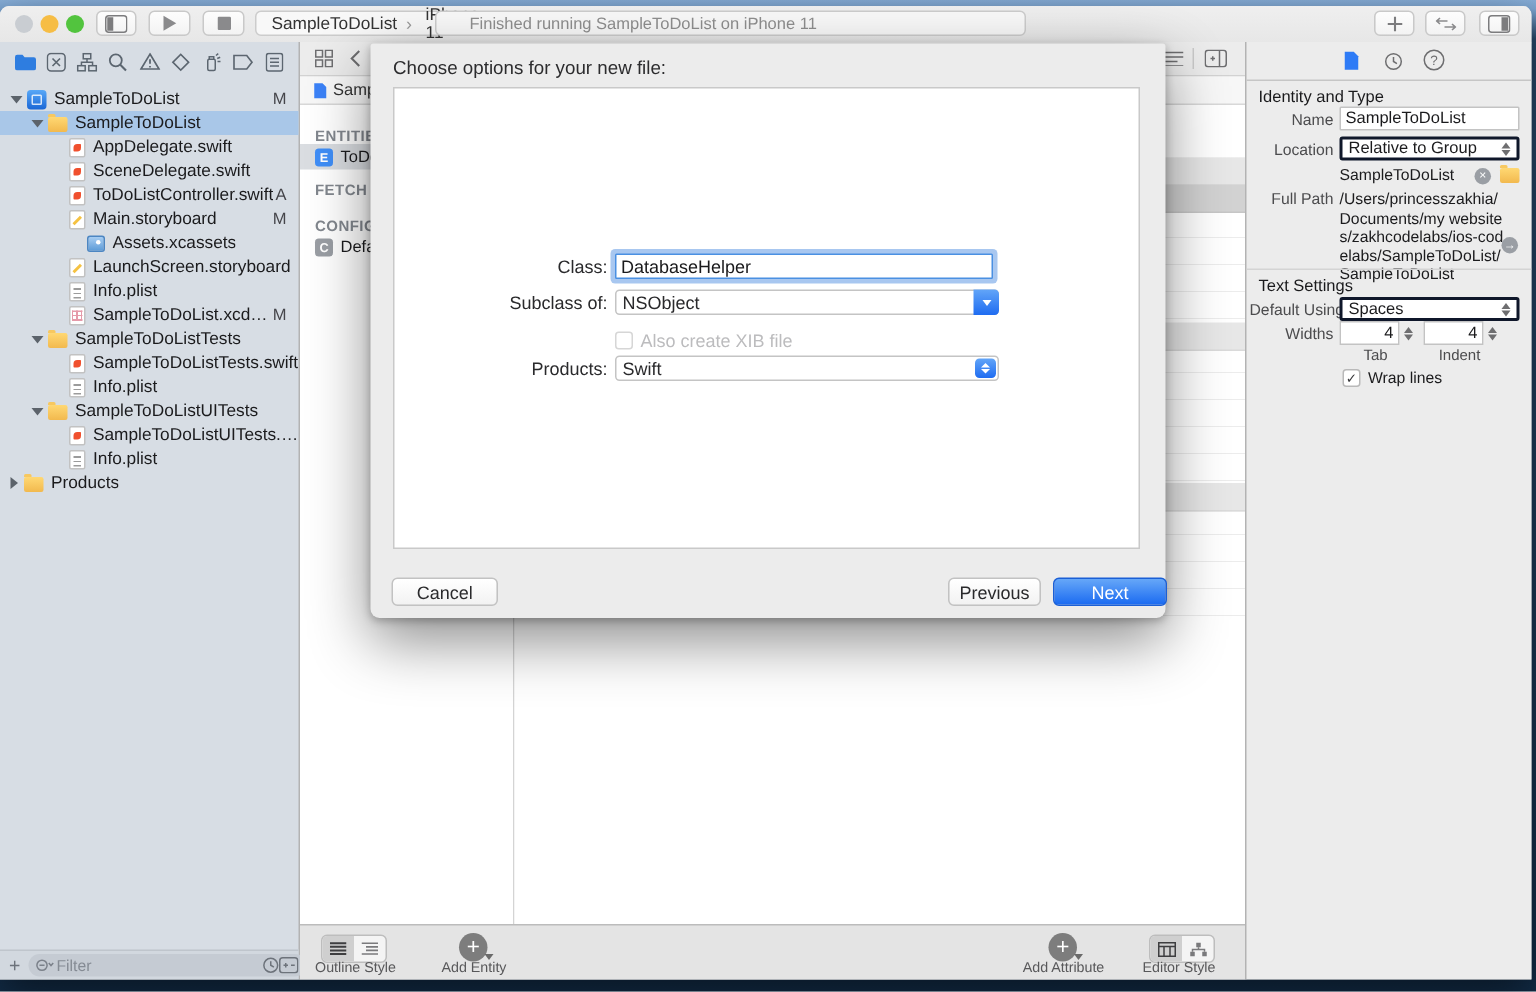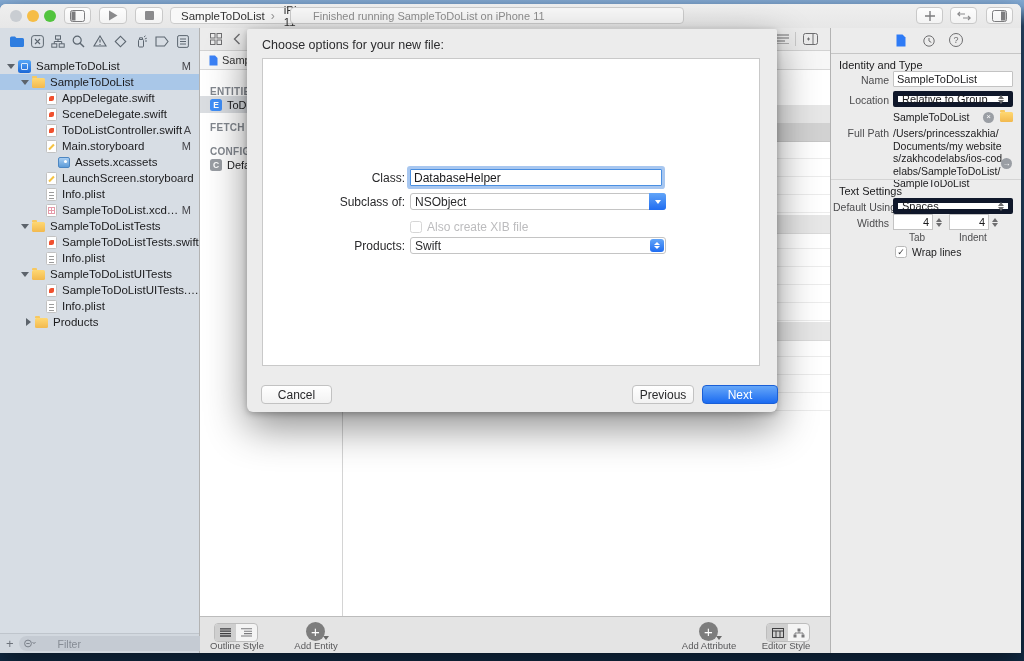--- a/index.html
+++ b/index.html
@@ -43,21 +43,21 @@
   .ti-swift::after{content:"";position:absolute;left:2px;top:3px;width:5px;height:5px;background:#f0502e;border-radius:50% 10% 50% 10%;}
   .ti-storyboard::after{content:"";position:absolute;left:1px;top:5px;width:7px;height:2px;background:#f5c242;transform:rotate(-45deg);}
   .ti-assets{width:12px;height:11px;margin-top:1px;background:linear-gradient(#a7cdf2,#5e9cd8);border-radius:2px;border:1px solid #4c86c2;}
   .ti-assets::after{content:"";position:absolute;right:2px;top:2px;width:3px;height:3px;border-radius:50%;background:#fff;}
   .ti-plist::after{content:"";position:absolute;left:2px;right:2px;top:3px;height:7px;
      background:repeating-linear-gradient(#9b9b9b 0 1px,transparent 1px 3px);}
   .ti-datamodel::after{content:"";position:absolute;left:1px;right:1px;top:2px;bottom:2px;
      background:repeating-linear-gradient(90deg,#e59aa9 0 1px,transparent 1px 3px),repeating-linear-gradient(#e59aa9 0 1px,transparent 1px 3px);}
   .filterbar{position:absolute;bottom:0;left:0;right:0;height:20px;background:#d2d8df;border-top:1px solid #bfc5cc;
              display:flex;align-items:center;padding:0 6px;gap:5px;box-sizing:border-box;}
-  .filter-capsule{flex:1;height:15px;border-radius:8px;background:#c5cbd3;display:flex;align-items:center;padding:0 5px;gap:20px;}
+  .filter-capsule{flex:1;height:15px;border-radius:8px;background:#c5cbd3;display:flex;align-items:center;padding:0 5px;gap:0;}
   .filter-capsule input{flex:1;border:none;background:transparent;outline:none;font-size:10.5px;color:#5d636b;min-width:0;
                         font-family:"Liberation Sans","DejaVu Sans",sans-serif;}
   .filter-capsule input::placeholder{color:#858b94;}
   
   .editor{position:absolute;left:200px;top:24px;width:630px;bottom:0;background:#fff;}
   .editor-navbar{position:absolute;top:0;left:0;right:0;height:22px;background:#ececec;border-bottom:1px solid #d2d2d2;}
   .editor-jumpbar{position:absolute;top:23px;left:0;right:0;height:18px;background:#f7f7f7;border-bottom:1px solid #d8d8d8;
                   display:flex;align-items:center;padding-left:9px;gap:4px;font-size:11px;color:#333;}
   .entity-col{position:absolute;top:42px;left:0;width:143px;bottom:36px;background:#fff;border-right:1px solid #d4d4d4;box-sizing:border-box;}
   .sec-label{position:absolute;left:10px;font-size:10px;font-weight:bold;color:#82878e;letter-spacing:.3px;white-space:nowrap;}
@@ -79,21 +79,21 @@
   .addcirc{position:absolute;top:5px;width:19px;height:19px;border-radius:50%;background:#7d7d7d;color:#fff;
            display:flex;align-items:center;justify-content:center;font-size:15px;line-height:1;}
   .addcirc::after{content:"";position:absolute;right:-4px;bottom:1px;border-left:3px solid transparent;border-right:3px solid transparent;border-top:4px solid #6a6a6a;}
   
   .inspector{position:absolute;right:0;top:24px;width:191px;bottom:0;background:#ececec;border-left:1px solid #b3b3b3;box-sizing:border-box;font-size:10.5px;color:#3e3e40;}
   .insp-tabs{position:absolute;top:0;left:0;right:0;height:25px;border-bottom:1px solid #c6c6c6;}
   .insp-h{position:absolute;left:8px;font-size:11px;font-weight:normal;color:#1a1a1c;white-space:nowrap;}
   .insp-label{position:absolute;width:56px;text-align:right;color:#4c4c4e;white-space:nowrap;}
   .insp-input{position:absolute;left:62px;width:120px;height:16px;background:#fff;border:1px solid #c3c3c3;border-radius:1px;
               font-size:11px;color:#1b1b1d;padding:0 3px;box-sizing:border-box;font-family:"Liberation Sans","DejaVu Sans",sans-serif;outline:none;}
-  .popup{position:absolute;left:62px;width:120px;height:16px;background:#fff;border:5px solid #0f172a;border-radius:2px;
+  .popup{position:absolute;left:62px;width:120px;height:16px;background:#fff;border:2px solid #0f172a;border-radius:2px;
          display:flex;align-items:center;padding:0 4px;font-size:11px;color:#1b1b1d;box-sizing:border-box;}
   .stepper-ch{margin-left:auto;display:flex;flex-direction:column;gap:1px;align-items:center;}
   .ch-up{border-left:3px solid transparent;border-right:3px solid transparent;border-bottom:4px solid #6e6e70;}
   .ch-dn{border-left:3px solid transparent;border-right:3px solid transparent;border-top:4px solid #6e6e70;}
   .numfield{position:absolute;width:40px;height:16px;background:#fff;border:1px solid #c3c3c3;font-size:11px;color:#1b1b1d;
             text-align:right;padding:0 3px;box-sizing:border-box;font-family:"Liberation Sans","DejaVu Sans",sans-serif;outline:none;}
   .numstep{position:absolute;width:9px;height:16px;display:flex;flex-direction:column;justify-content:center;gap:1px;align-items:center;}
   .cbox{width:12px;height:12px;background:#fff;border:1px solid #b9b9b9;border-radius:2.5px;display:flex;align-items:center;justify-content:center;
         font-size:9px;color:#3a3a3c;box-sizing:border-box;flex:none;}
   .grayicircle{width:11px;height:11px;border-radius:50%;background:#9a9ea4;color:#fff;font-size:8px;display:flex;align-items:center;justify-content:center;line-height:1;}
@@ -319,21 +319,21 @@
         <div class="tree-row" style="padding-left: 34px;">
           <span class="disc none"></span>
           <span class="ti ti-file ti-swift"></span>
           <span class="tree-label">SampleToDoListUITests.swift</span>
         </div>
         <div class="tree-row" style="padding-left: 34px;">
           <span class="disc none"></span>
           <span class="ti ti-file ti-plist"></span>
           <span class="tree-label">Info.plist</span>
         </div>
-        <div class="tree-row" style="padding-left: 23px;">
+        <div class="tree-row" style="padding-left: 4px;">
           <span class="disc right"></span>
           <span class="ti ti-folder"></span>
           <span class="tree-label">Products</span>
         </div>
       </div>
 
     <div class="filterbar">
       <span style="color:#6d737b;font-size:13px;line-height:1;">+</span>
       <div class="filter-capsule">
         <svg width="12" height="9" viewBox="0 0 12 9">

